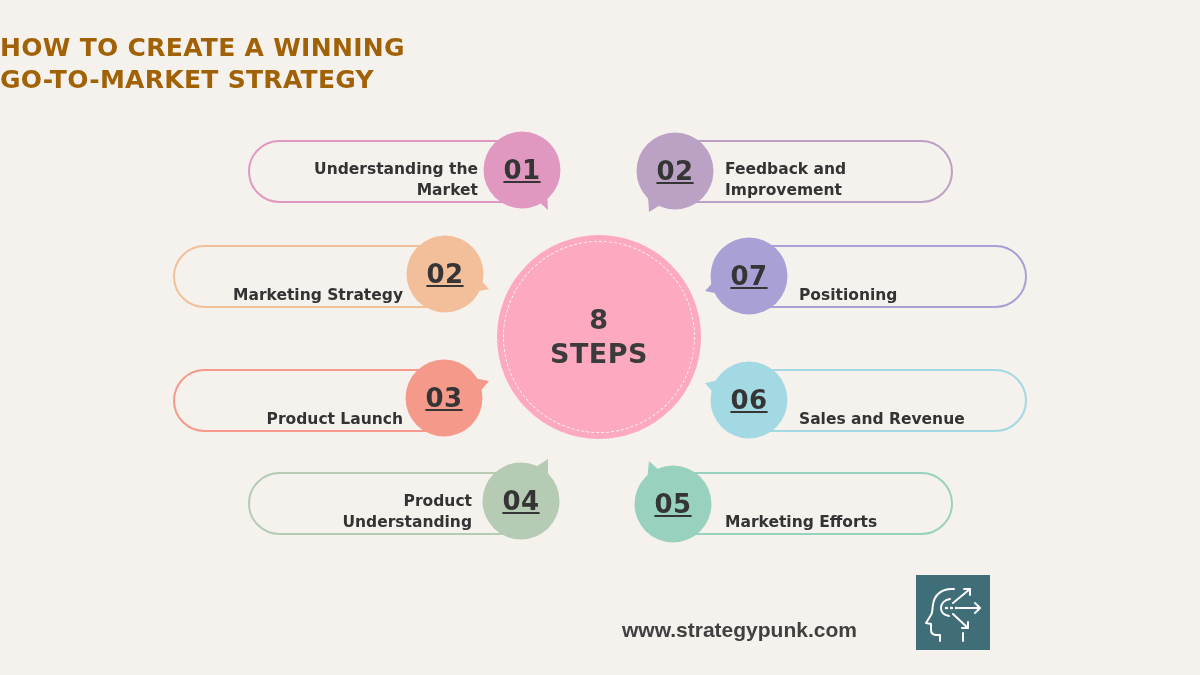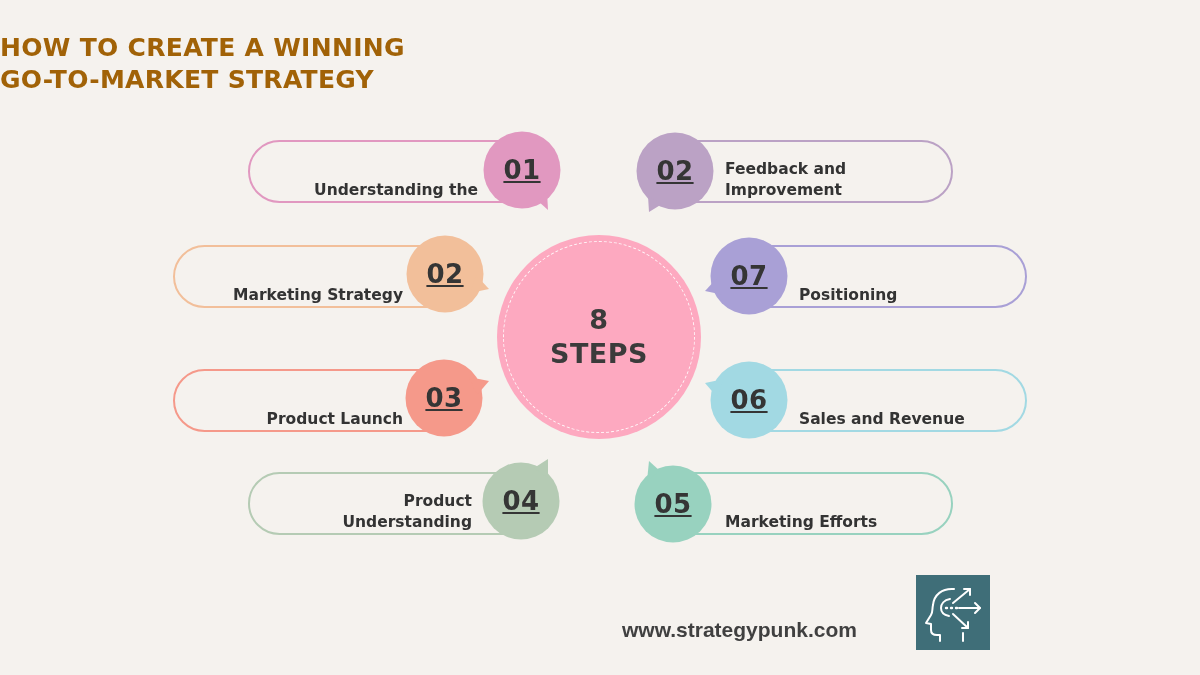--- a/index.html
+++ b/index.html
@@ -87,20 +87,21 @@
 
 <div class="title">
   <span>HOW TO CREATE A WINNING</span>
   <span>GO-TO-MARKET STRATEGY</span>
 </div>
 
 <div class="pill left" style="left:248px; top:140px; width:290px; border-color:#e198c0;">
   <div class="pill-label" style="right:62px; width:220px;">
     <div>
       <div>Understanding the</div>
+      <div>Market</div>
     </div>
   </div>
 </div>
 <div class="bubble" style="left:483px; top:131px;">
   <svg viewBox="-10 -10 98 98">
     <circle cx="39" cy="39" r="38.5" fill="#e198c0"></circle>
     <path d="M55 70 L65 79 L64 60 Z" fill="#e198c0"></path>
   </svg>
   <div class="bubble-num">01</div>
 </div>

